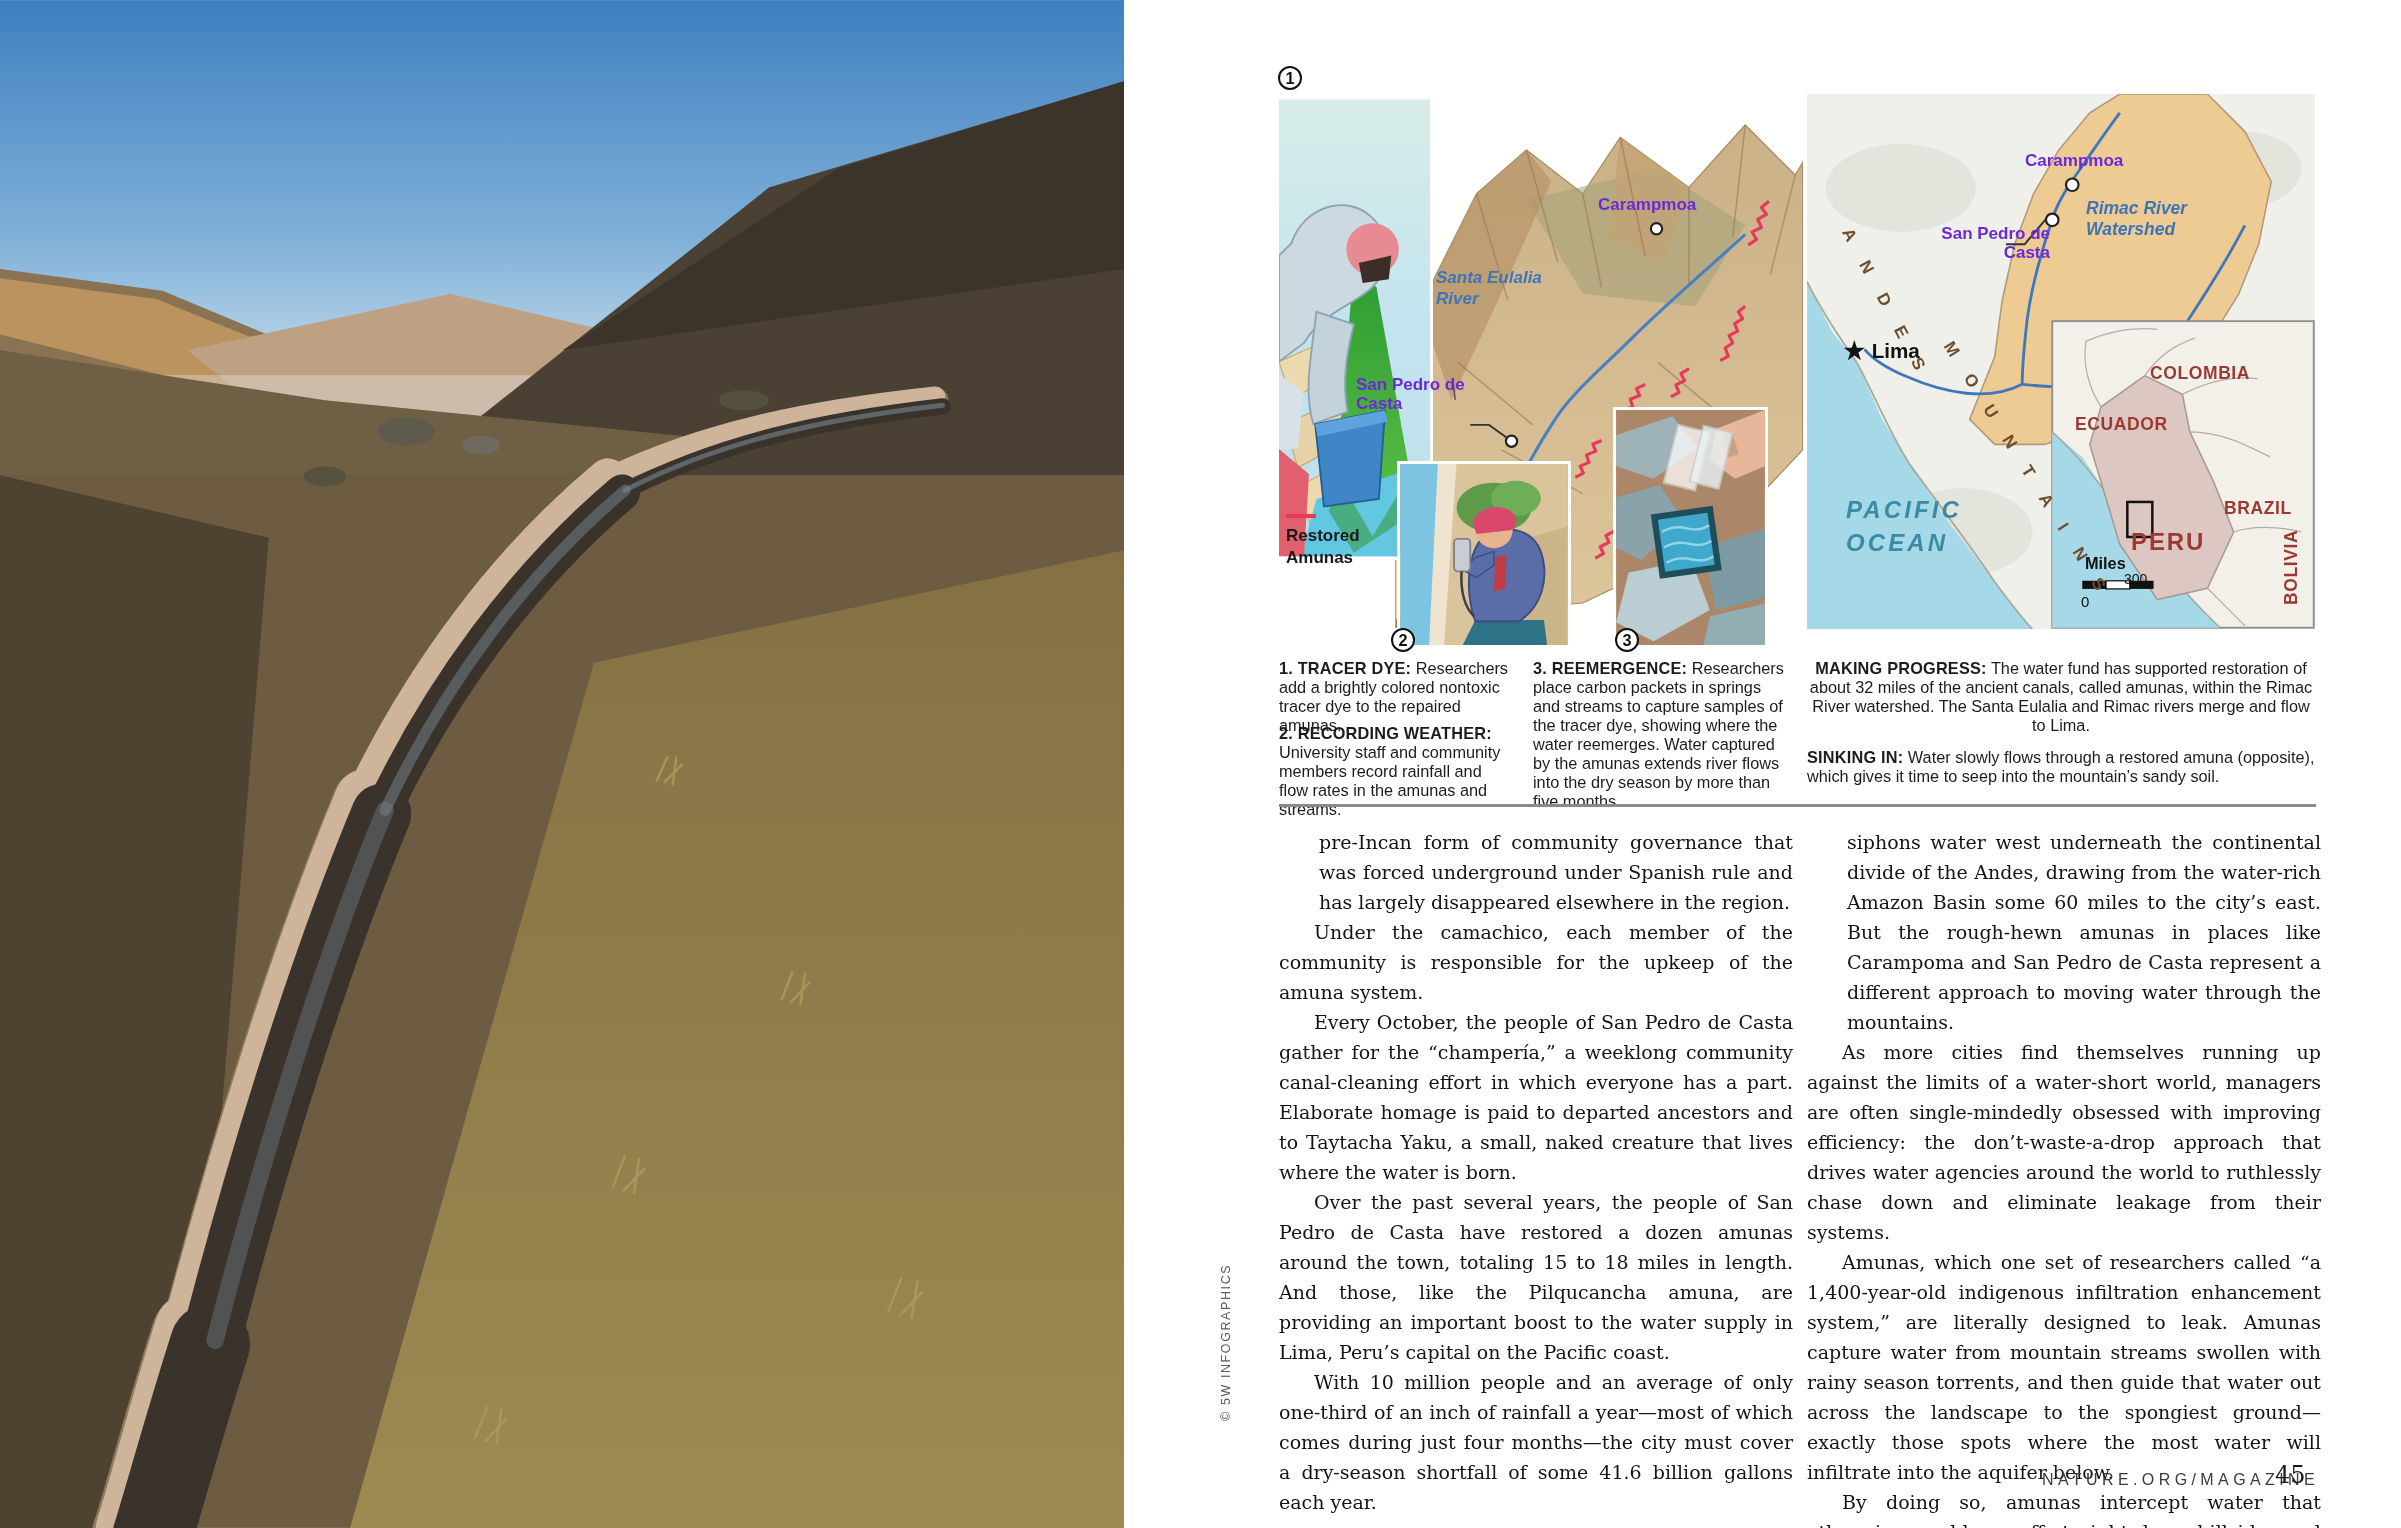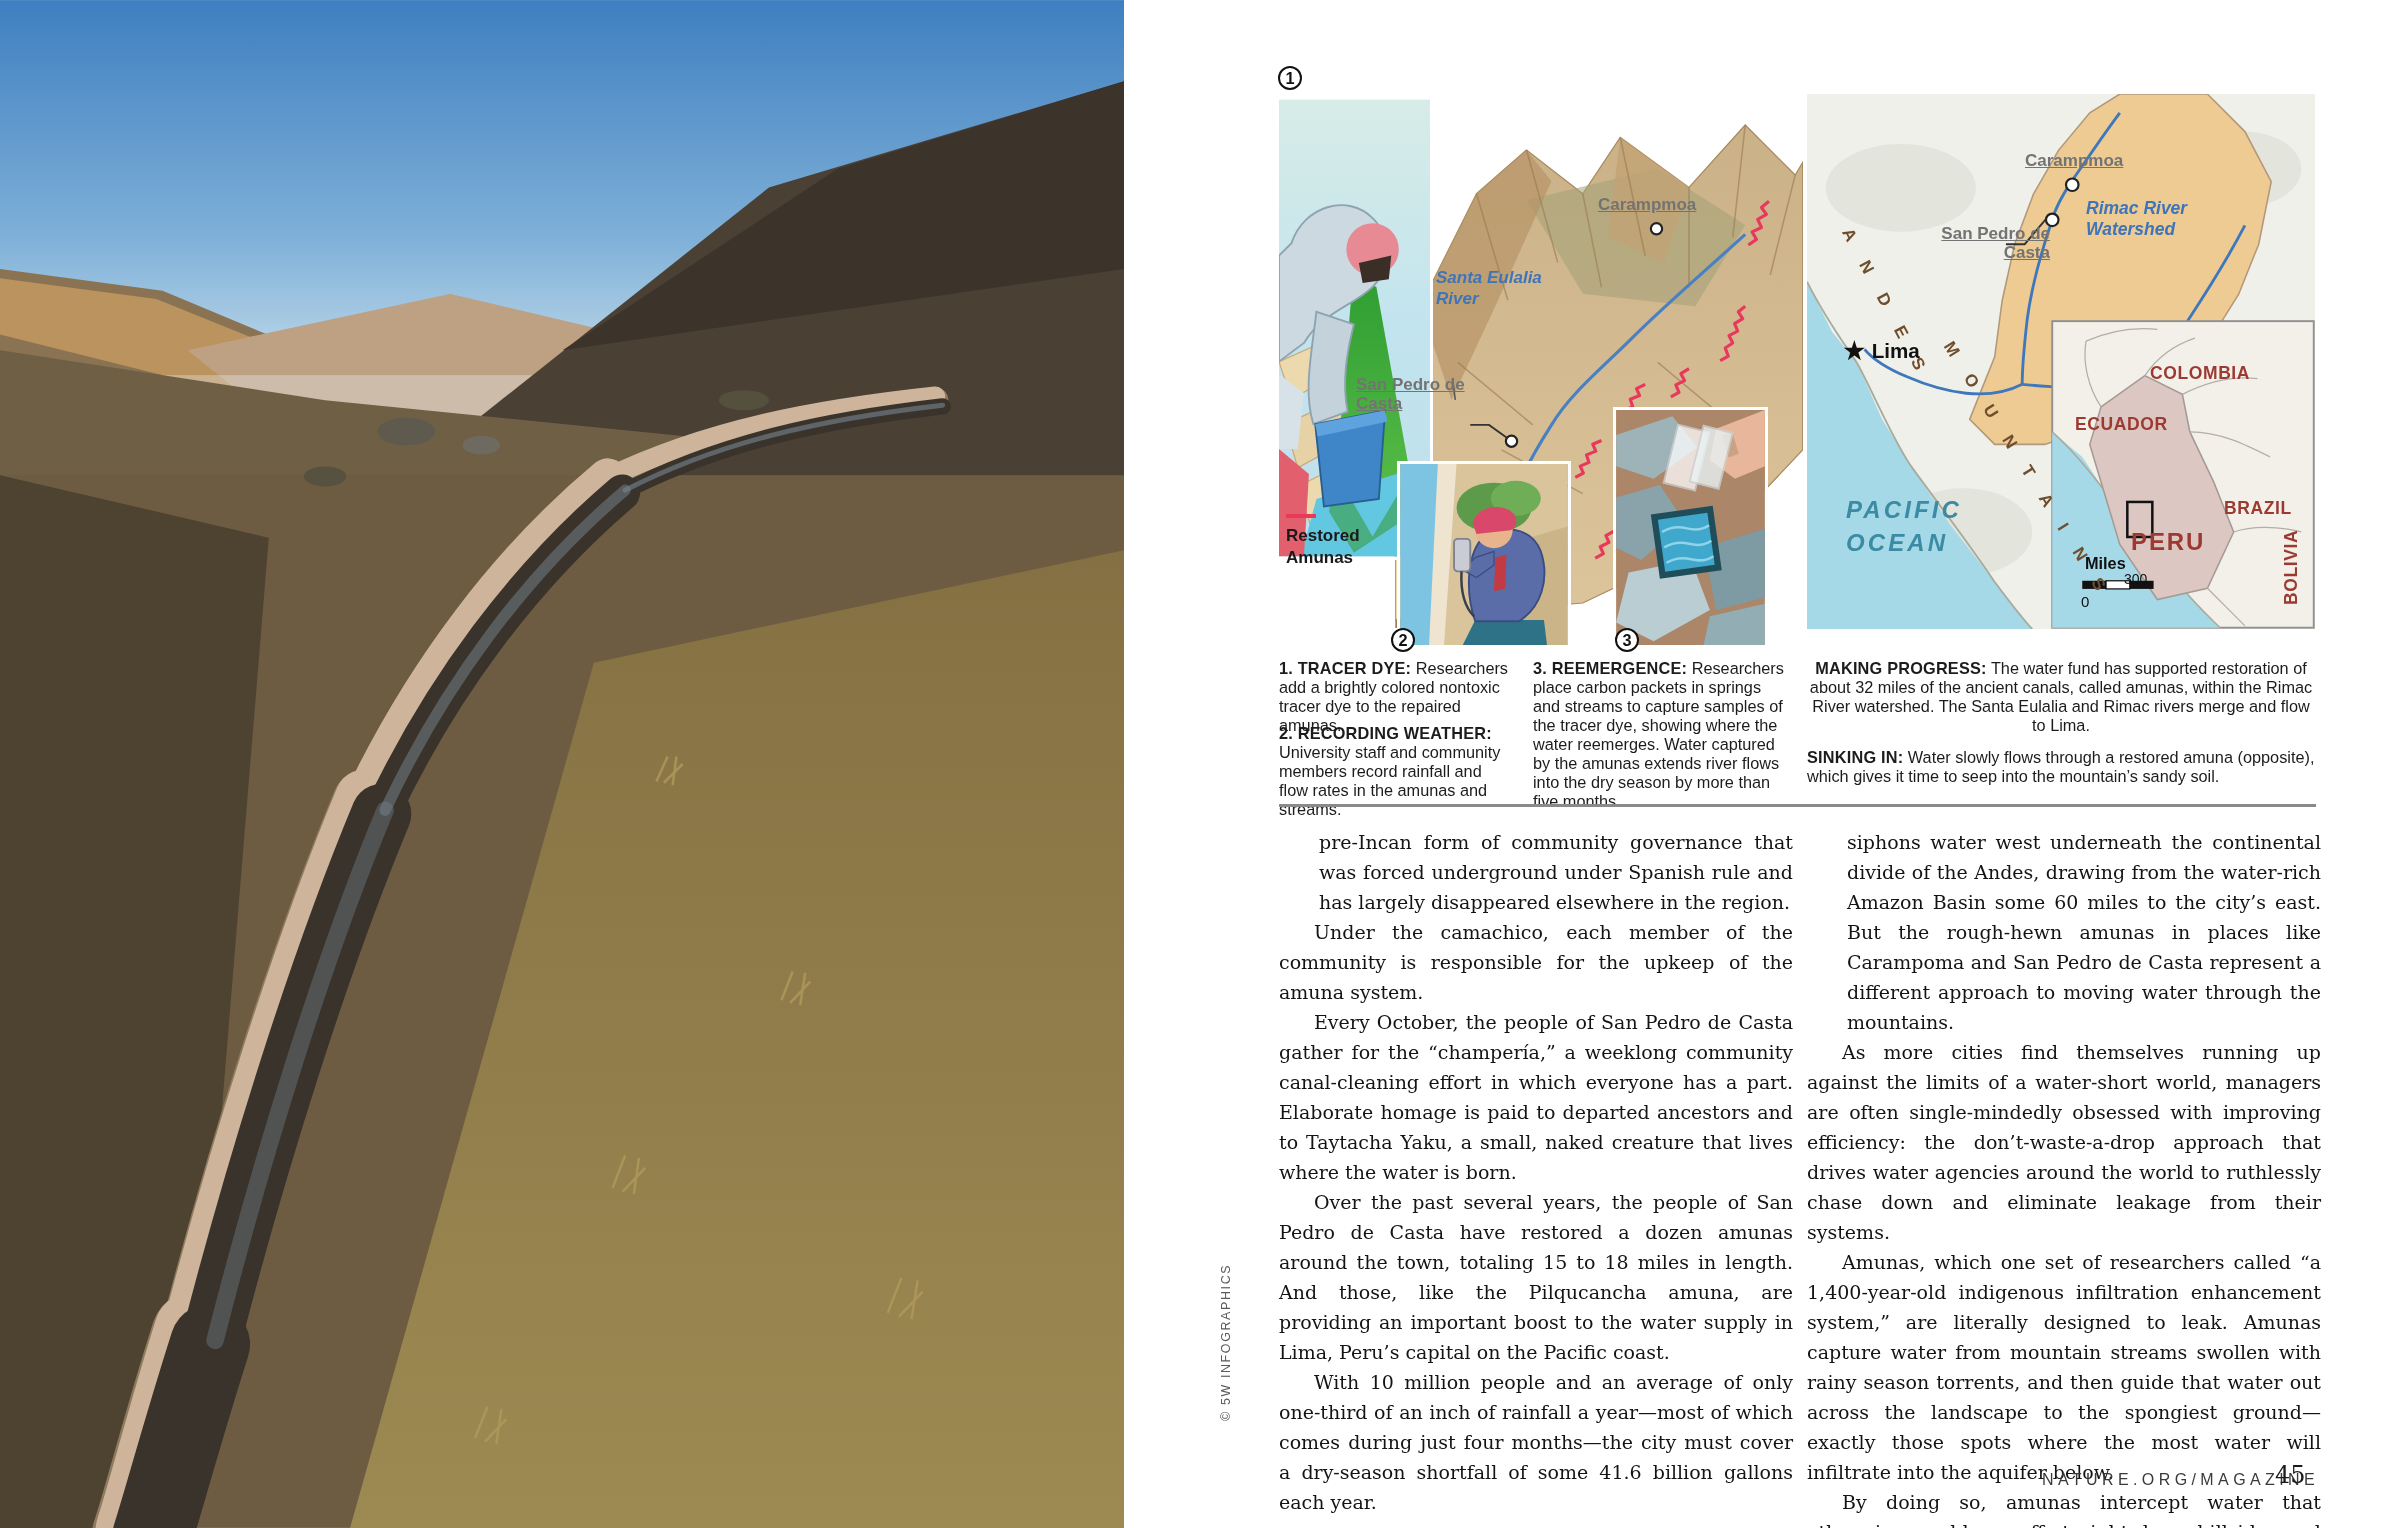--- a/index.html
+++ b/index.html
@@ -27,21 +27,21 @@
          font-size:16.3px;font-weight:bold;color:#111;box-sizing:border-box;}
   #badge1{left:1278px;top:66px;}
   #badge2{left:1391px;top:628px;}
   #badge3{left:1615px;top:628px;}
 
   #legend{left:1286px;top:514px;width:94px;}
   #legend .line{width:30px;height:3.8px;background:#e8395c;margin-bottom:7.5px;}
   #legend .txt{font-weight:bold;font-size:17px;line-height:22px;color:#1a1a1a;}
 
   
-  .maplabel{font-weight:bold;font-size:17px;line-height:19.4px;color:#737373;text-decoration:underline;}
+  .maplabel{font-weight:bold;font-size:17px;line-height:19.4px;color:#6d28d9;}
   .bluelabel{font-style:italic;font-weight:bold;font-size:17px;line-height:20.6px;color:#3f74b8;}
   #lbl-terrain-carampmoa{left:1598px;top:195px;}
   #lbl-terrain-eulalia{left:1436px;top:268px;width:113px;}
   #lbl-terrain-sanpedro{left:1356px;top:375px;width:113px;}
 
   #map{left:1807px;top:94px;width:508px;height:535px;}
   #lbl-map-carampmoa{left:2025px;top:151px;}
   #lbl-map-sanpedro{left:1937px;top:224px;width:113px;text-align:right;}
   #lbl-map-rimac{left:2086px;top:198px;width:138px;font-size:17.5px;}
   #lbl-andes{left:1855px;top:225px;transform:rotate(62deg);transform-origin:left top;

